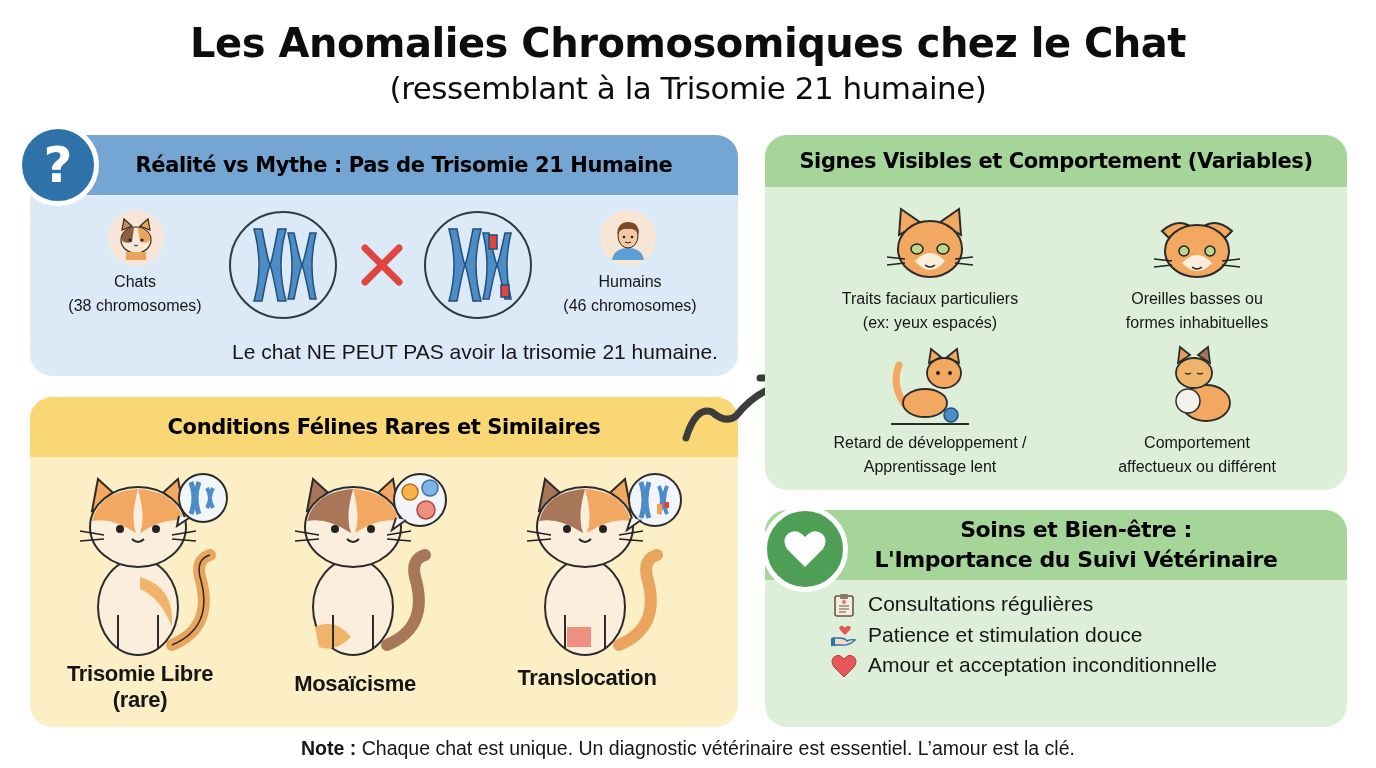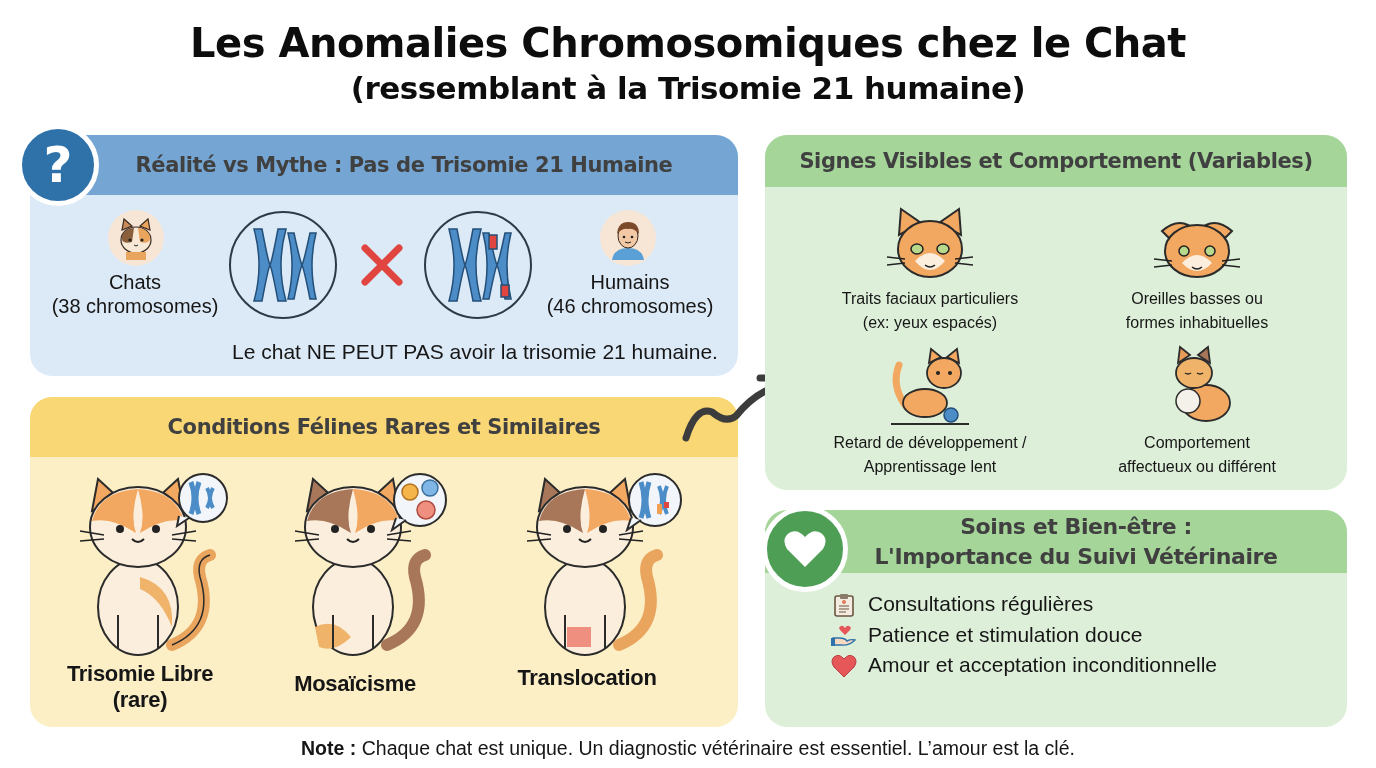--- a/index.html
+++ b/index.html
@@ -1,34 +1,34 @@
 <!DOCTYPE html>
 <html><head>
 <meta charset="utf-8">
 <style>
   * { box-sizing: border-box; margin: 0; padding: 0; }
   html, body { width: 1376px; height: 768px; background: #ffffff; overflow: hidden; }
   body { font-family: "Liberation Sans", "DejaVu Sans", sans-serif; color: #161616; position: relative; }
 
   .title-block { position: absolute; left: 0; top: 18px; width: 1376px; text-align: center; }
   .title-main { font-family: "DejaVu Sans", sans-serif; font-weight: bold; font-size: 40px; letter-spacing: -0.5px; line-height: 50px; color: #0d0d0d; }
-  .title-sub { font-family: "DejaVu Sans", sans-serif; font-weight: bold; font-size: 31px; letter-spacing: -0.5px; line-height: 40px; color: #0d0d0d; }
+  .title-sub { font-family: "DejaVu Sans", sans-serif; font-weight: normal; font-size: 31px; letter-spacing: -0.5px; line-height: 40px; color: #0d0d0d; }
 
   .panel { position: absolute; border-radius: 22px; overflow: hidden; }
   .panel-head { position: absolute; left: 0; right: 0; top: 0; display: flex; align-items: center; justify-content: center;
-    font-family: "DejaVu Sans", sans-serif; font-weight: bold; font-size: 21px; letter-spacing: -0.4px; color: #404040; text-align: center; }
+    font-family: "DejaVu Sans", sans-serif; font-weight: bold; font-size: 21px; letter-spacing: -0.4px; color: #000000; text-align: center; }
 
   
   #p-myth { left: 30px; top: 135px; width: 708px; height: 241px; background: #dce9f6; }
   #p-myth .panel-head { height: 60px; background: #75a6d3; padding-left: 40px; }
   .badge-circle { position: absolute; width: 82px; height: 82px; border-radius: 50%; border: 5px solid #ffffff; display: flex; align-items: center; justify-content: center; }
   #badge-q { left: 17px; top: 124px; background: #2f72aa; color: #fff; font-family: "DejaVu Sans", sans-serif; font-weight: bold; font-size: 50px; }
 
   .avatar { position: absolute; width: 56px; height: 56px; border-radius: 50%; background: #f7e6d6; display: flex; align-items: center; justify-content: center; }
-  .label-center { position: absolute; text-align: center; font-size: 20px; line-height: 24px; color: #161616; }
+  .label-center { position: absolute; text-align: center; font-size: 16px; line-height: 24px; color: #161616; }
 
   .chromo-ring { position: absolute; width: 108px; height: 108px; border-radius: 50%; border: 2.5px solid #2d3a48; display: flex; align-items: center; justify-content: center; }
 
   .red-x { position: absolute; left: 357px; top: 240px; width: 50px; height: 50px; }
 
   .myth-statement { position: absolute; left: 30px; width: 850px; top: 340px; text-align: center; font-size: 21px; color: #161616; padding-left: 40px; }
 
   
   #p-feline { left: 30px; top: 397px; width: 708px; height: 330px; background: #fcefc6; }
   #p-feline .panel-head { height: 60px; background: #f9d774; }
@@ -36,21 +36,21 @@
   .cat-label { font-family: "Liberation Sans", sans-serif; font-weight: bold; font-size: 22px; line-height: 26px; color: #161616; letter-spacing: -0.3px; }
 
   
   #p-signs { left: 765px; top: 135px; width: 582px; height: 355px; background: #ddefd8; }
   #p-signs .panel-head { height: 52px; background: #a6d59a; }
   .sign-cell { position: absolute; width: 290px; text-align: center; }
   .sign-text { font-size: 16px; line-height: 24px; color: #161616; }
 
   
   #p-care { left: 765px; top: 510px; width: 582px; height: 217px; background: #ddefd8; }
-  #p-care .panel-head { height: 63px; background: #a6d59a; flex-direction: column; font-size: 22px; line-height: 30px; padding-left: 40px; }
+  #p-care .panel-head { height: 70px; background: #a6d59a; flex-direction: column; font-size: 22px; line-height: 30px; padding-left: 40px; }
   #badge-heart { left: 762px; top: 506px; background: #4e9e56; width: 86px; height: 86px; }
   .care-list { position: absolute; left: 830px; top: 592px; }
   .care-item { display: flex; height: 30.5px; font-size: 21px; color: #161616; }
   .care-item .ico { width: 28px; height: 26px; margin-right: 10px; display: flex; align-items: center; justify-content: center; }
 
   .note { position: absolute; left: 0; width: 1376px; top: 737px; text-align: center; font-size: 19.5px; color: #161616; }
   .note b { font-weight: bold; }
 
   .arrow { position: absolute; left: 676px; top: 366px; width: 124px; height: 80px; }
 </style>

